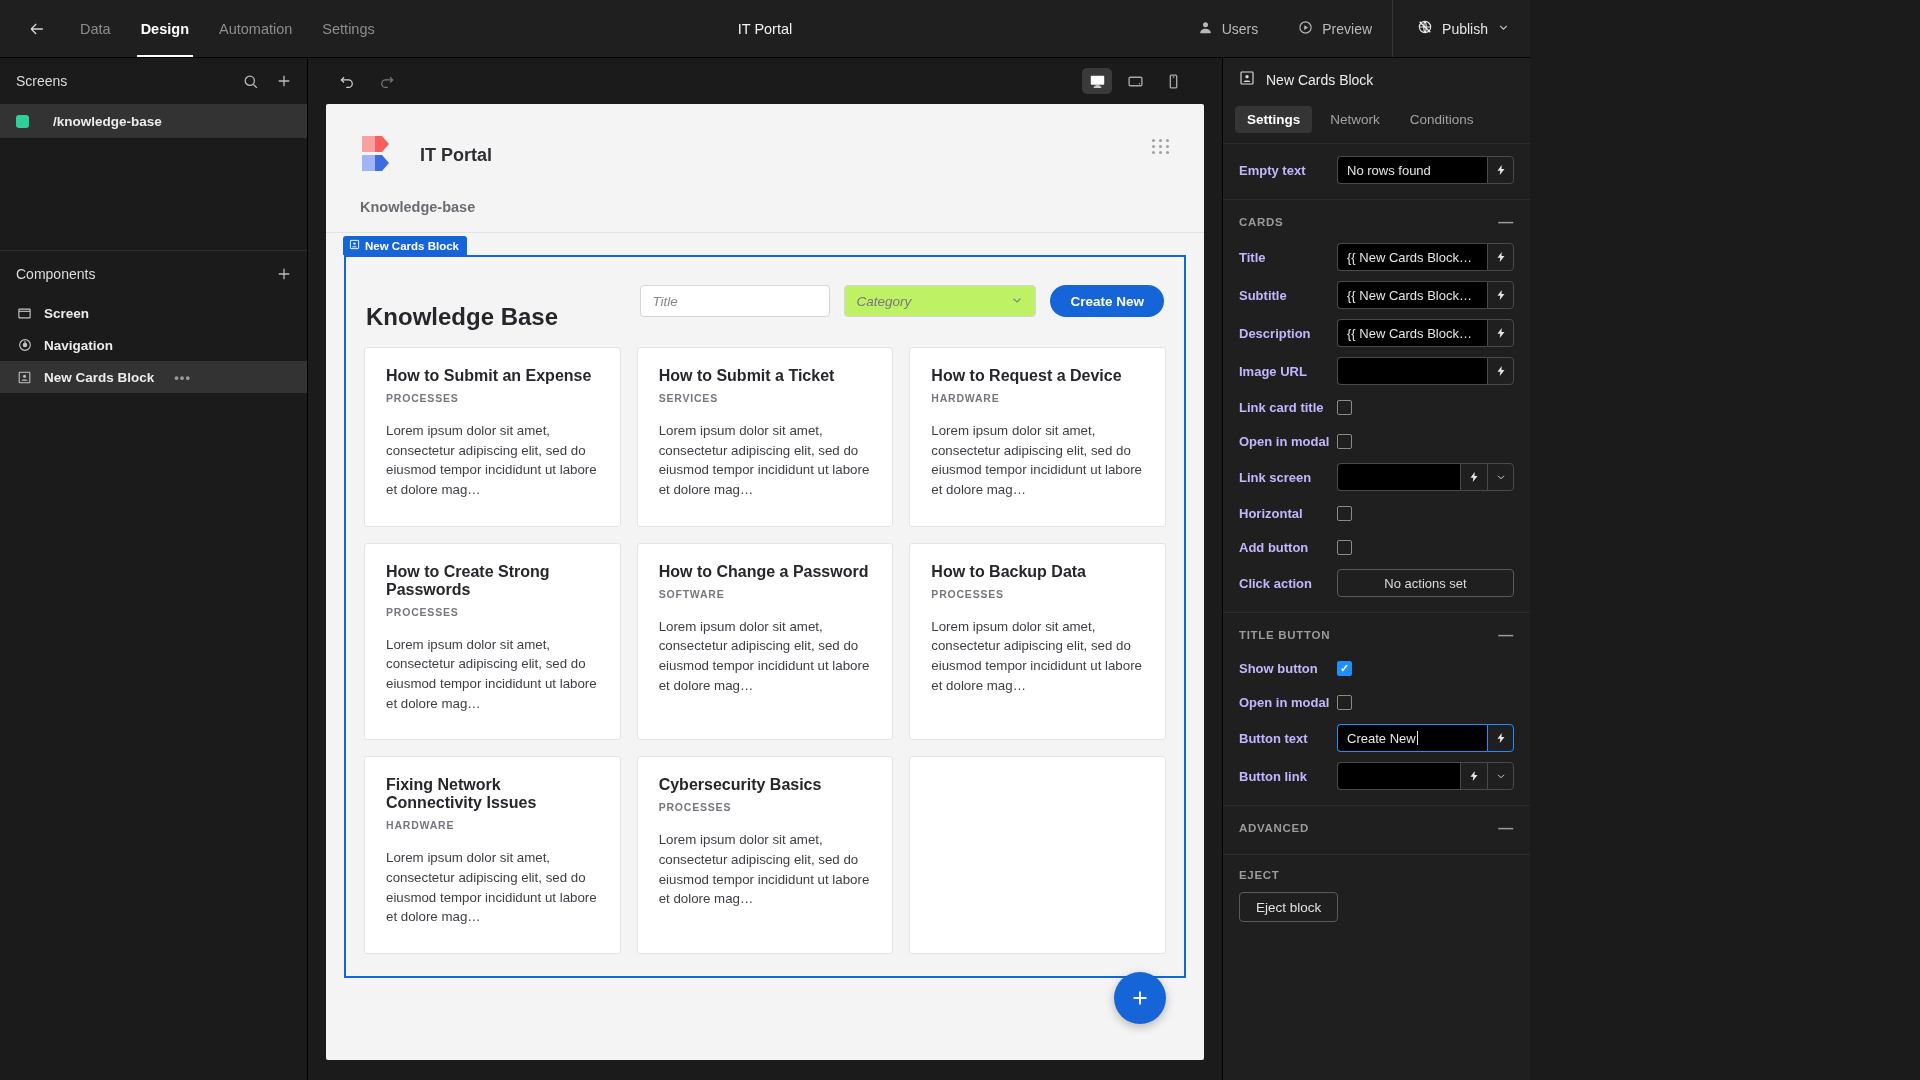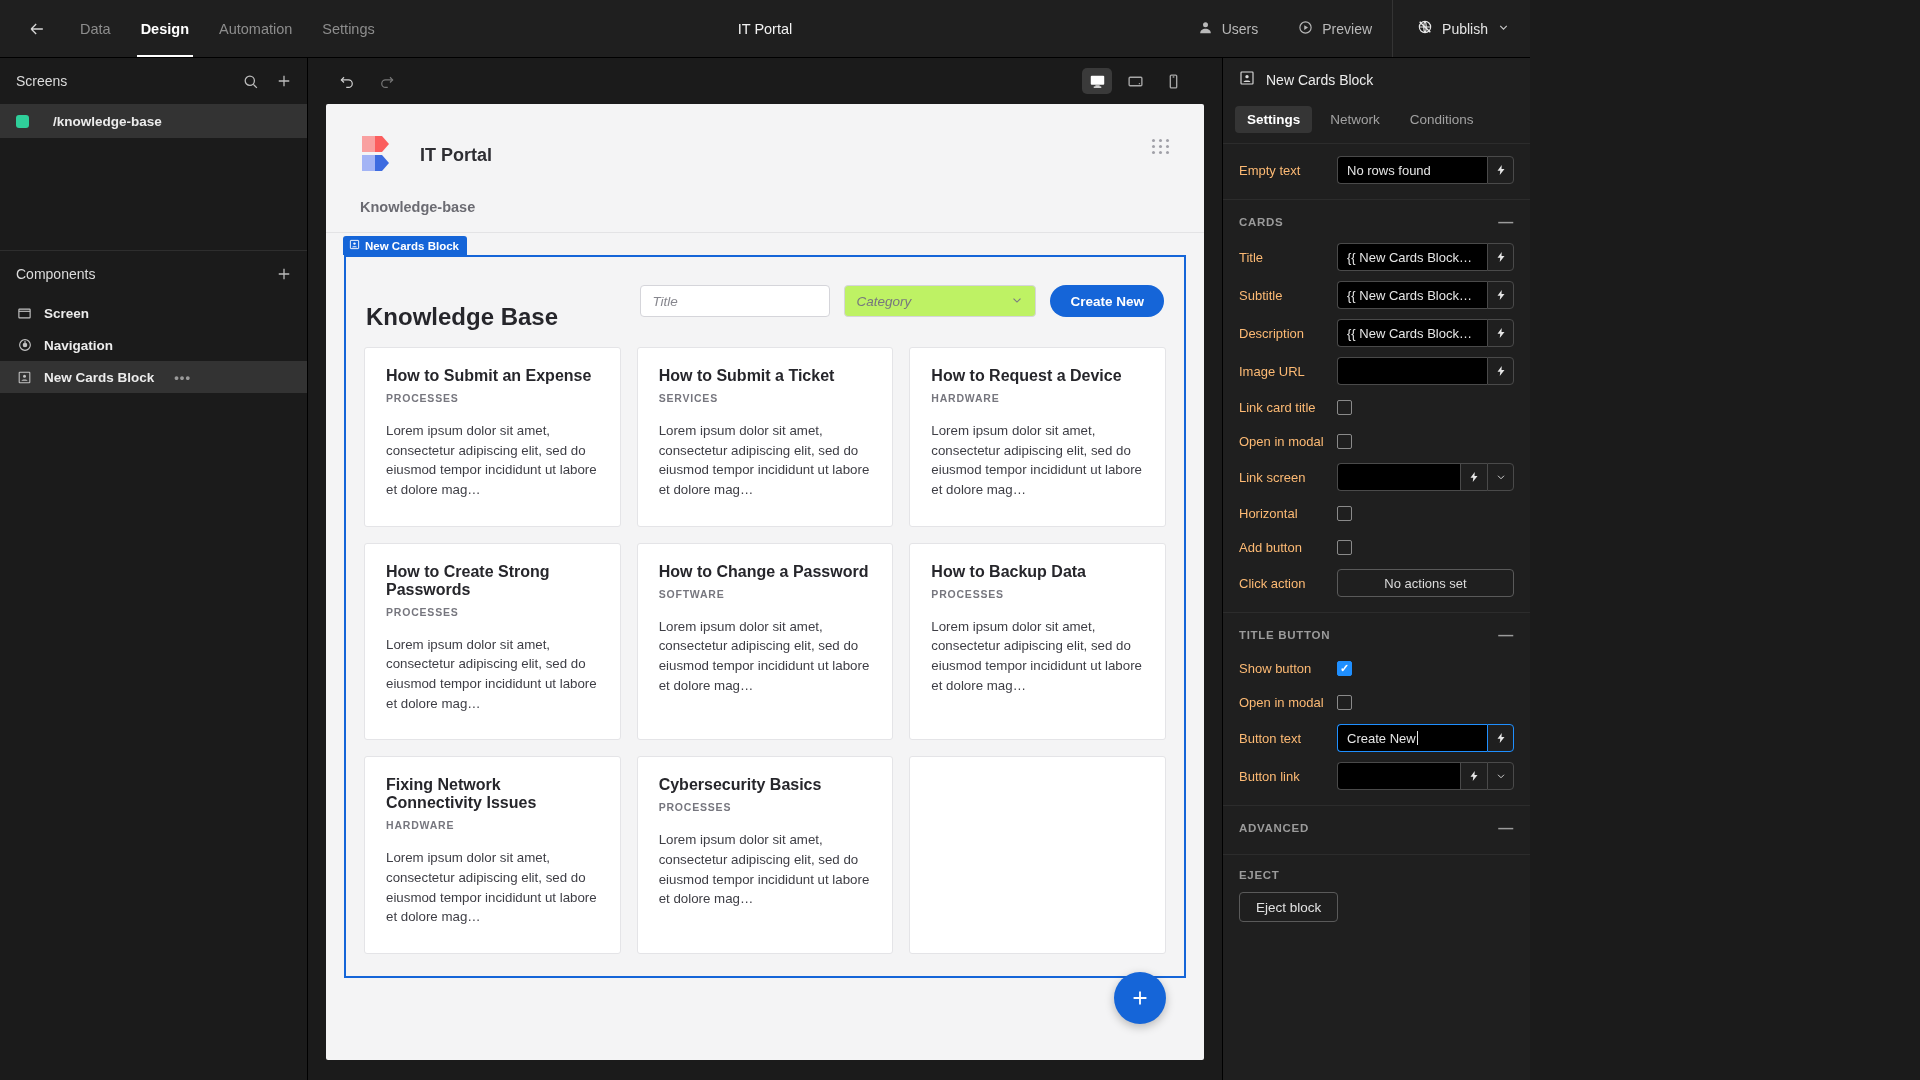--- a/index.html
+++ b/index.html
@@ -166,21 +166,21 @@
     font-size:13.5px; color:#a2a2a2; padding:6px 12px; border-radius:4px; cursor:pointer;
   }
   .r-tab.active { background:#353535; color:#fff; font-weight:700; }
   .r-body { flex:1; overflow:hidden; }
   .sec-head {
     display:flex; align-items:center; padding:14px 16px 9px 16px;
     font-size:11.5px; letter-spacing:.7px; color:#9b9b9b; font-weight:700;
   }
   .sec-head .collapse { margin-left:auto; color:#9b9b9b; cursor:pointer; font-size:15px; line-height:1; }
   .r-row { display:flex; align-items:center; padding:5px 16px; min-height:34px; }
-  .r-label { width:98px; min-width:98px; font-size:13px; color:#fdba74; }
+  .r-label { width:98px; min-width:98px; font-size:13px; color:#c4b5fd;font-weight:bold; }
   .r-ctl { flex:1; display:flex; align-items:center; }
   .tfield {
     flex:1; height:28px; background:#000000; border:1px solid #4a4a4a; border-right:none;
     border-radius:4px 0 0 4px; color:#e6e6e6; font-size:13px; padding:0 9px;
     font-family:inherit; min-width:0; overflow:hidden; white-space:nowrap;
     display:flex; align-items:center;
   }
   .bolt {
     width:27px; height:28px; background:#1f1f1f; border:1px solid #4a4a4a; border-radius:0 4px 4px 0;
     display:flex; align-items:center; justify-content:center; color:#e6e6e6; cursor:pointer;

